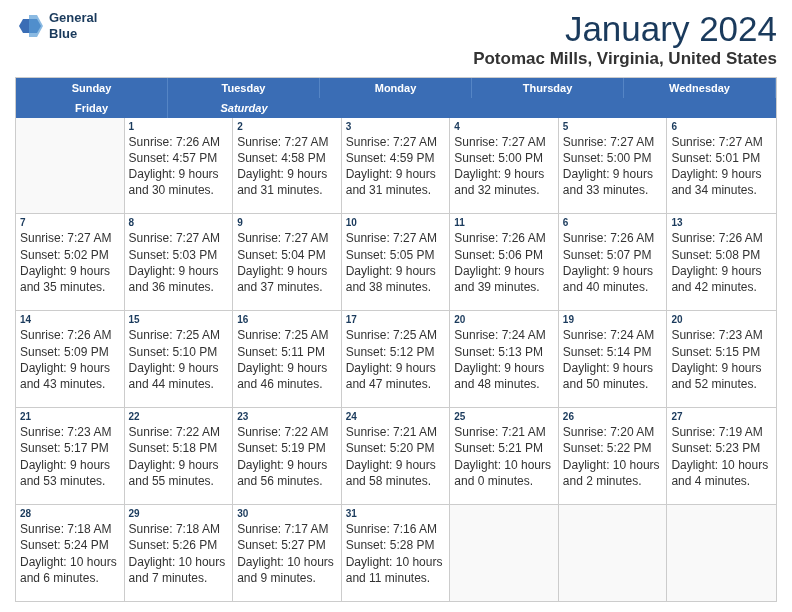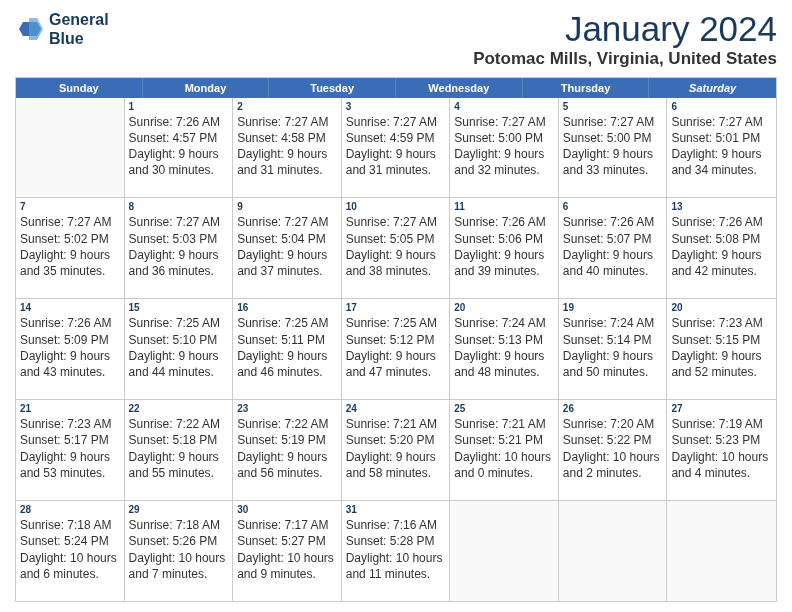--- a/index.html
+++ b/index.html
@@ -22,21 +22,21 @@
       justify-content: space-between;
       align-items: flex-start;
       margin-bottom: 8px;
     }
     .logo {
       display: flex;
       align-items: center;
       gap: 4px;
     }
     .logo-text {
-      font-size: 16px;
+      font-size: 13px;
       font-weight: bold;
       color: #1a3a5c;
       line-height: 1.2;
     }
     .logo-icon {
       width: 30px;
       height: 30px;
     }
     .title-block {
       text-align: right;
@@ -53,21 +53,21 @@
       font-weight: bold;
     }
     .calendar {
       flex: 1;
       display: flex;
       flex-direction: column;
       border: 1px solid #ccc;
     }
     .cal-header {
       display: grid;
-      grid-template-columns: repeat(6, 1fr);
+      grid-template-columns: repeat(5, 1fr);
       background: #3a6db5;
     }
     .cal-header-cell {
       color: #fff;
       font-size: 11px;
       font-weight: bold;
       text-align: center;
       padding: 4px 2px;
       border-right: 1px solid #5585c5;
     }
@@ -132,24 +132,25 @@
     </div>
     <div class="title-block">
       <div class="month-title">January 2024</div>
       <div class="location">Potomac Mills, Virginia, United States</div>
     </div>
   </div>
 
   <div class="calendar">
     <div class="cal-header">
     <div class="cal-header-cell">Sunday</div>
+        <div class="cal-header-cell">Tuesday</div>
         <div class="cal-header-cell">Monday</div>
-        <div class="cal-header-cell">Tuesday</div>
+        <div class="cal-header-cell">Thursday</div>
         <div class="cal-header-cell">Wednesday</div>
-        <div class="cal-header-cell">Thursday</div>
+        <div class="cal-header-cell">Friday</div>
         <div class="cal-header-cell">Saturday</div>
       </div>
     <div class="cal-body">
     <div class="cal-row">
           <div class="cal-cell empty"></div>
           <div class="cal-cell">
             <div class="day-num">1</div>
             <div class="cell-text" style="white-space: pre-line;">Sunrise: 7:26 AM
 Sunset: 4:57 PM
 Daylight: 9 hours and 30 minutes.</div>

